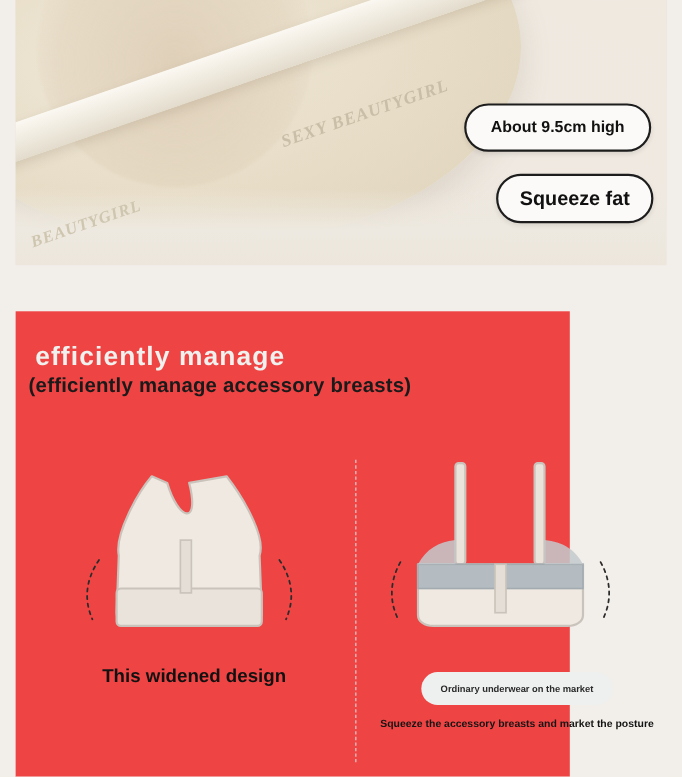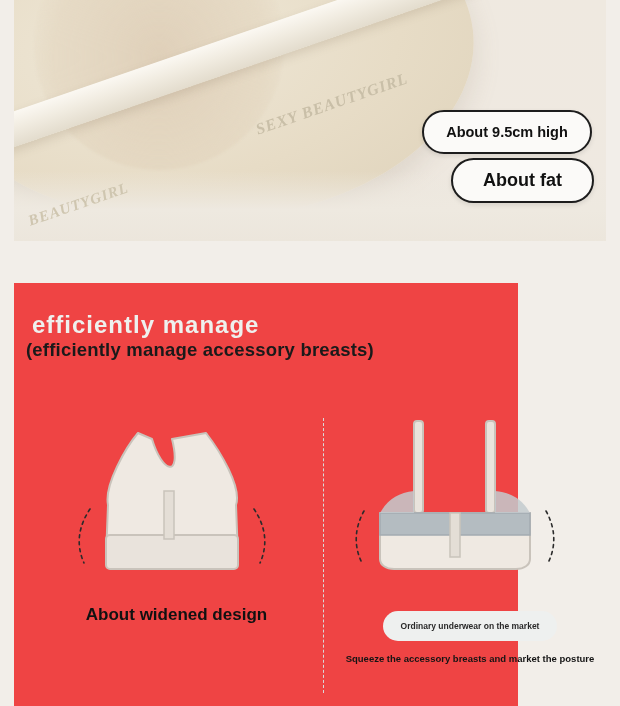--- a/index.html
+++ b/index.html
@@ -114,21 +114,21 @@
     border: 2px solid #1d1d1d;
     border-radius: 26px;
     display: flex;
     align-items: center;
     justify-content: center;
     color: #111;
     box-shadow: 0 2px 5px rgba(0,0,0,.10);
   }
   .pill-1 {
     left: 408px;
-    top: 110px;
+    top: 94px;
     width: 166px;
     height: 40px;
     font-size: 14.5px;
     font-weight: 700;
   }
   .pill-2 {
     left: 437px;
     top: 158px;
     width: 139px;
     height: 41px;
@@ -250,21 +250,21 @@
   <div class="bg-right"></div>
   <div class="fabric-main"></div>
   <div class="cup-shade"></div>
   <div class="band"></div>
   <div class="bg-lower"></div>
 
   <div class="band-text t1">SEXY BEAUTYGIRL</div>
   <div class="band-text t2">BEAUTYGIRL</div>
 
   <div class="pill pill-1">About 9.5cm high</div>
-  <div class="pill pill-2">About fat</div>
+  <div class="pill pill-2">Squeeze fat</div>
 </div>
 
 <div class="card">
 
   <div class="ghost">efficiently manage</div>
   <div class="card-title">(efficiently manage accessory breasts)</div>
 
   <div class="divider-v"></div>
 
   <div class="panel left">
@@ -279,21 +279,21 @@
         <path d="M74 92 C 70 72, 92 34, 104 20 L 118 26 C 128 60, 148 66, 138 26 L 172 20 C 186 38, 208 74, 202 92 L 204 144 C 204 152, 196 156, 186 156 L 90 156 C 80 156, 72 152, 72 144 Z" fill="#efe9e2" stroke="#c9c3bb" stroke-width="2" stroke-linejoin="round"></path>
 
         <rect x="72" y="122" width="132" height="34" rx="4" fill="#e9e3dc" stroke="#c9c3bb" stroke-width="2"></rect>
 
         <rect x="130" y="78" width="10" height="48" fill="#e4ded6" stroke="#c9c3bb" stroke-width="1.5"></rect>
 
         <path d="M56 96 C 44 114, 42 132, 50 150" fill="none" stroke="#2b2b2b" stroke-width="1.6" stroke-dasharray="3 4" stroke-linecap="round"></path>
         <path d="M220 96 C 232 114, 234 132, 226 150" fill="none" stroke="#2b2b2b" stroke-width="1.6" stroke-dasharray="3 4" stroke-linecap="round"></path>
       </svg>
     </div>
-    <div class="cap cap-main-l">About widened design</div>
+    <div class="cap cap-main-l">This widened design</div>
   </div>
 
   <div class="panel right">
     <div class="fig">
       <svg width="268" height="190" viewBox="0 0 268 190" xmlns="http://www.w3.org/2000/svg">
 
         <rect x="78" y="8" width="9" height="92" rx="3" fill="#e9e3dc" stroke="#c9c3bb" stroke-width="2"></rect>
         <rect x="150" y="8" width="9" height="92" rx="3" fill="#e9e3dc" stroke="#c9c3bb" stroke-width="2"></rect>
 
         <path d="M44 100 L 194 100 L 194 146 C 194 152, 188 156, 180 156 L 58 156 C 50 156, 44 152, 44 146 Z" fill="#efe9e2" stroke="#c9c3bb" stroke-width="2" stroke-linejoin="round"></path>

